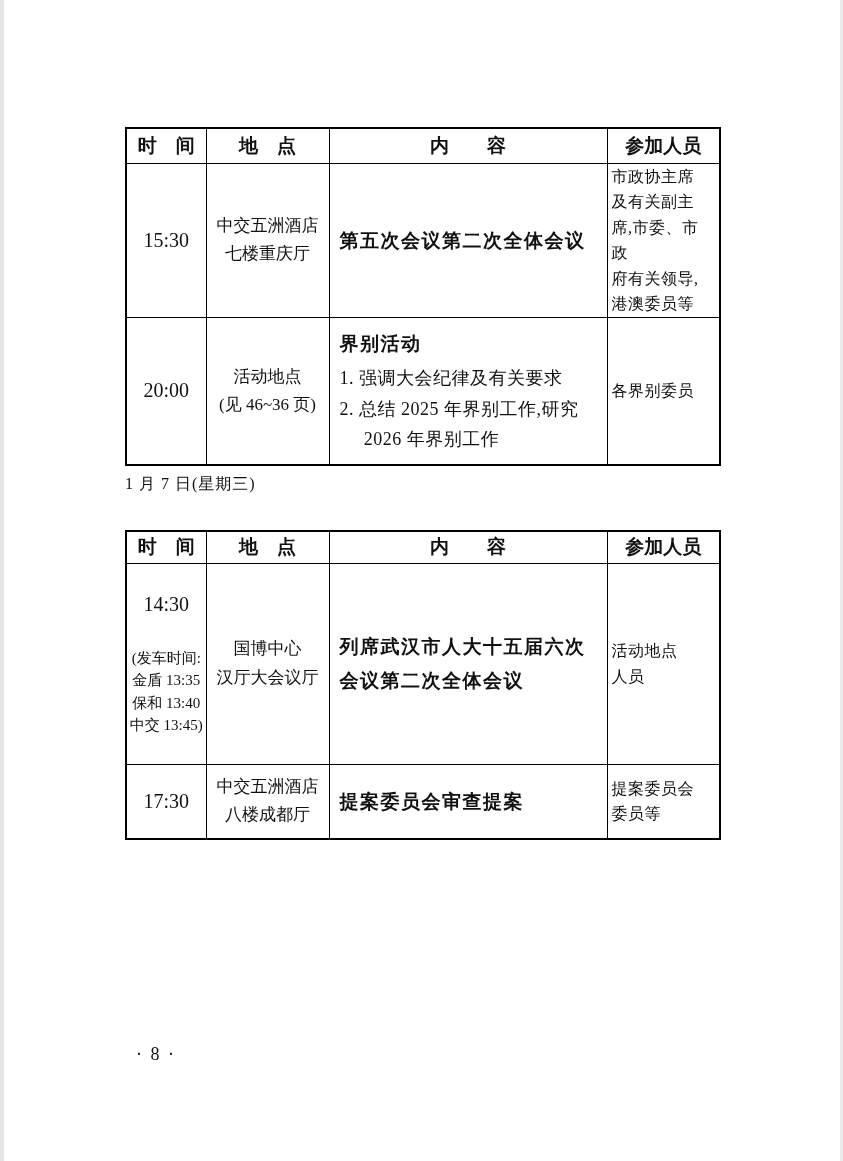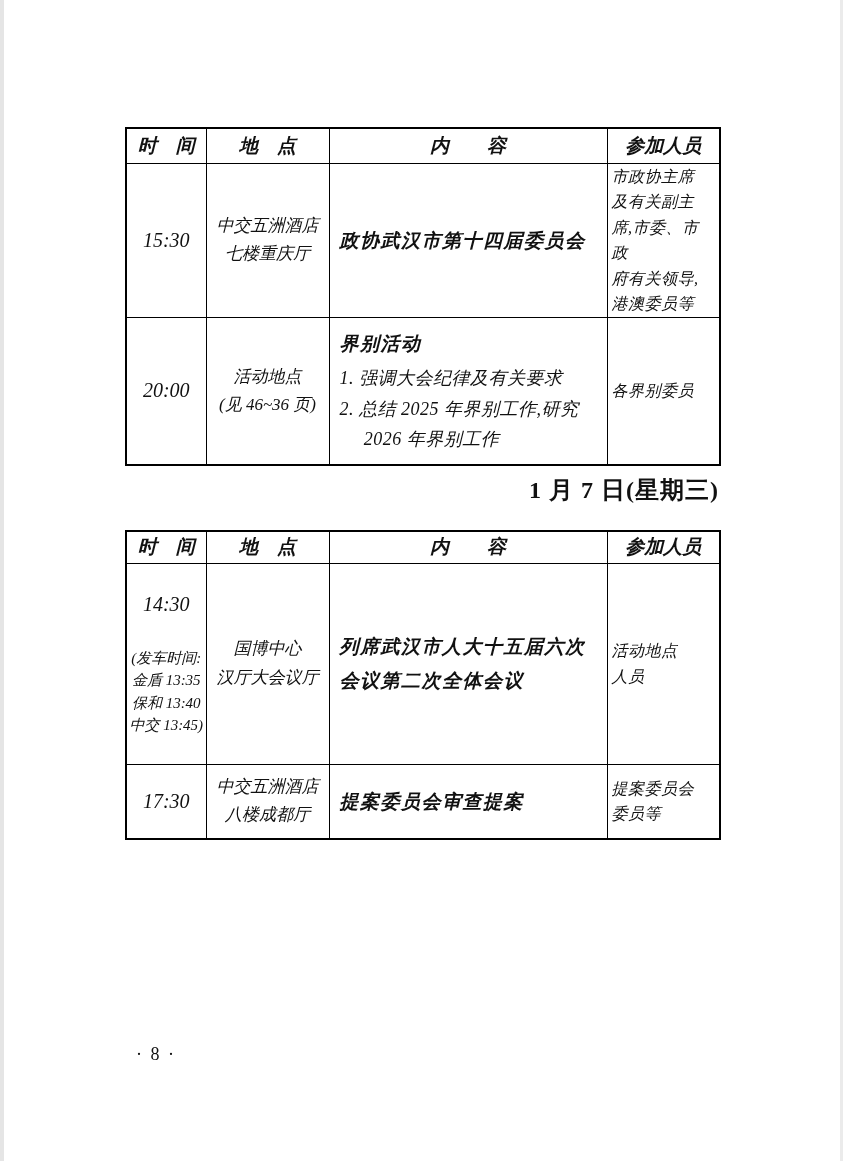--- a/index.html
+++ b/index.html
@@ -19,21 +19,20 @@
   .edge-strip.right { right: 0; width: 3px; background: #ebebeb; }
 
   table.sched {
     position: absolute;
     left: 125px;
     width: 594px;
     border-collapse: collapse;
     table-layout: fixed;
     border: 2px solid #000;
     background: #fff;
-    font-style: italic;
   }
   table.t1 { top: 127px; }
   table.t2 { top: 530px; }
   .sched th, .sched td {
     border: 1px solid #000;
     vertical-align: middle;
     overflow: hidden;
   }
   .sched th {
     font-family: "Liberation Sans", "DejaVu Sans", sans-serif;
@@ -104,23 +103,23 @@
     font-size: 16px;
     white-space: pre-line;
     line-height: 1.6;
     letter-spacing: 0.5px;
   }
   .date-heading {
     position: absolute;
     left: 125px;
     top: 474px;
     width: 594px;
-    text-align: right;
-    font-weight: bold;
-    font-size: 24px;
+    text-align: left;
+    font-weight: normal;
+    font-size: 16px;
     letter-spacing: 1px;
   }
   .page-number {
     position: absolute;
     left: 136px;
     top: 1044px;
     font-size: 18px;
     letter-spacing: 2px;
   }
 </style>
@@ -142,21 +141,21 @@
     <th>时　间</th>
     <th>地　点</th>
     <th>内　　容</th>
     <th>参加人员</th>
   </tr>
   <tr class="r0">
     <td class="time">15:30</td>
     <td class="loc">中交五洲酒店
 七楼重庆厅</td>
     <td class="cont">
-      <div class="cont-bold">政协武汉市第十四届委员会</div>
+      <div class="cont-bold">第五次会议第二次全体会议</div>
     </td>
     <td class="part">市政协主席
 及有关副主
 席,市委、市政
 府有关领导,
 港澳委员等</td>
   </tr>
   <tr class="r1">
     <td class="time">20:00</td>
     <td class="loc">活动地点

